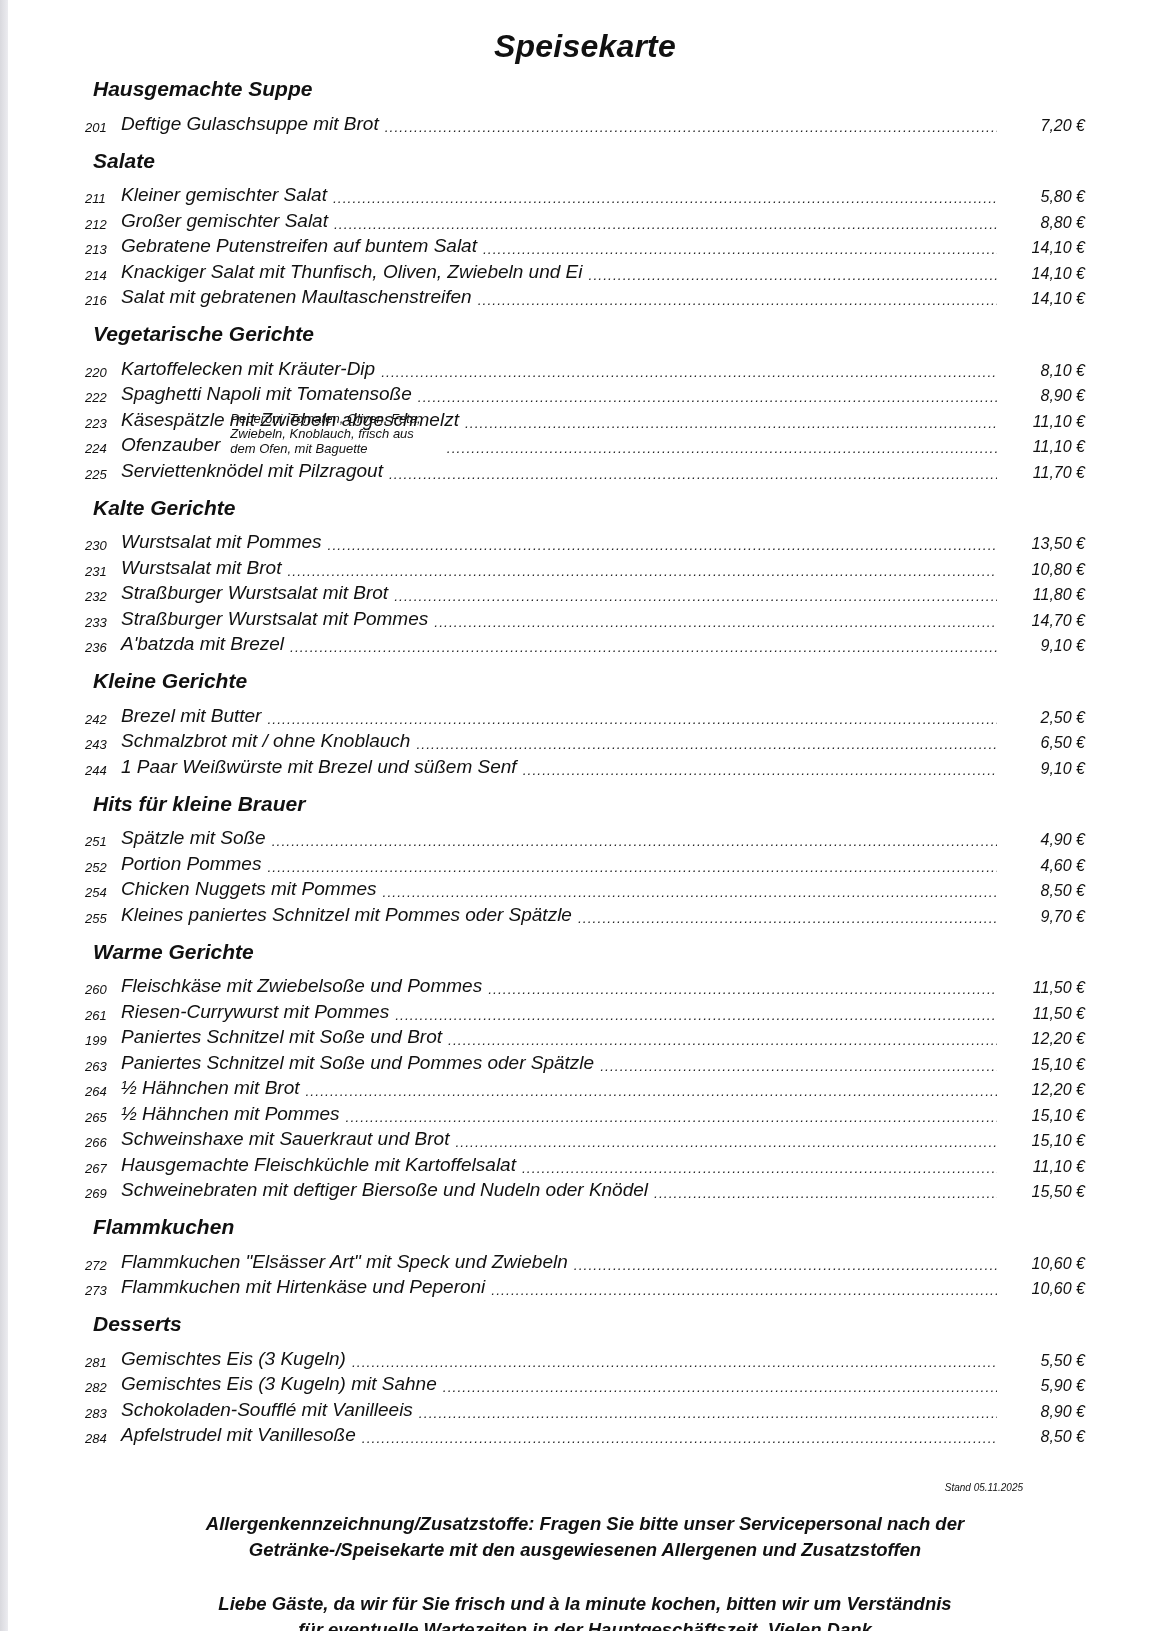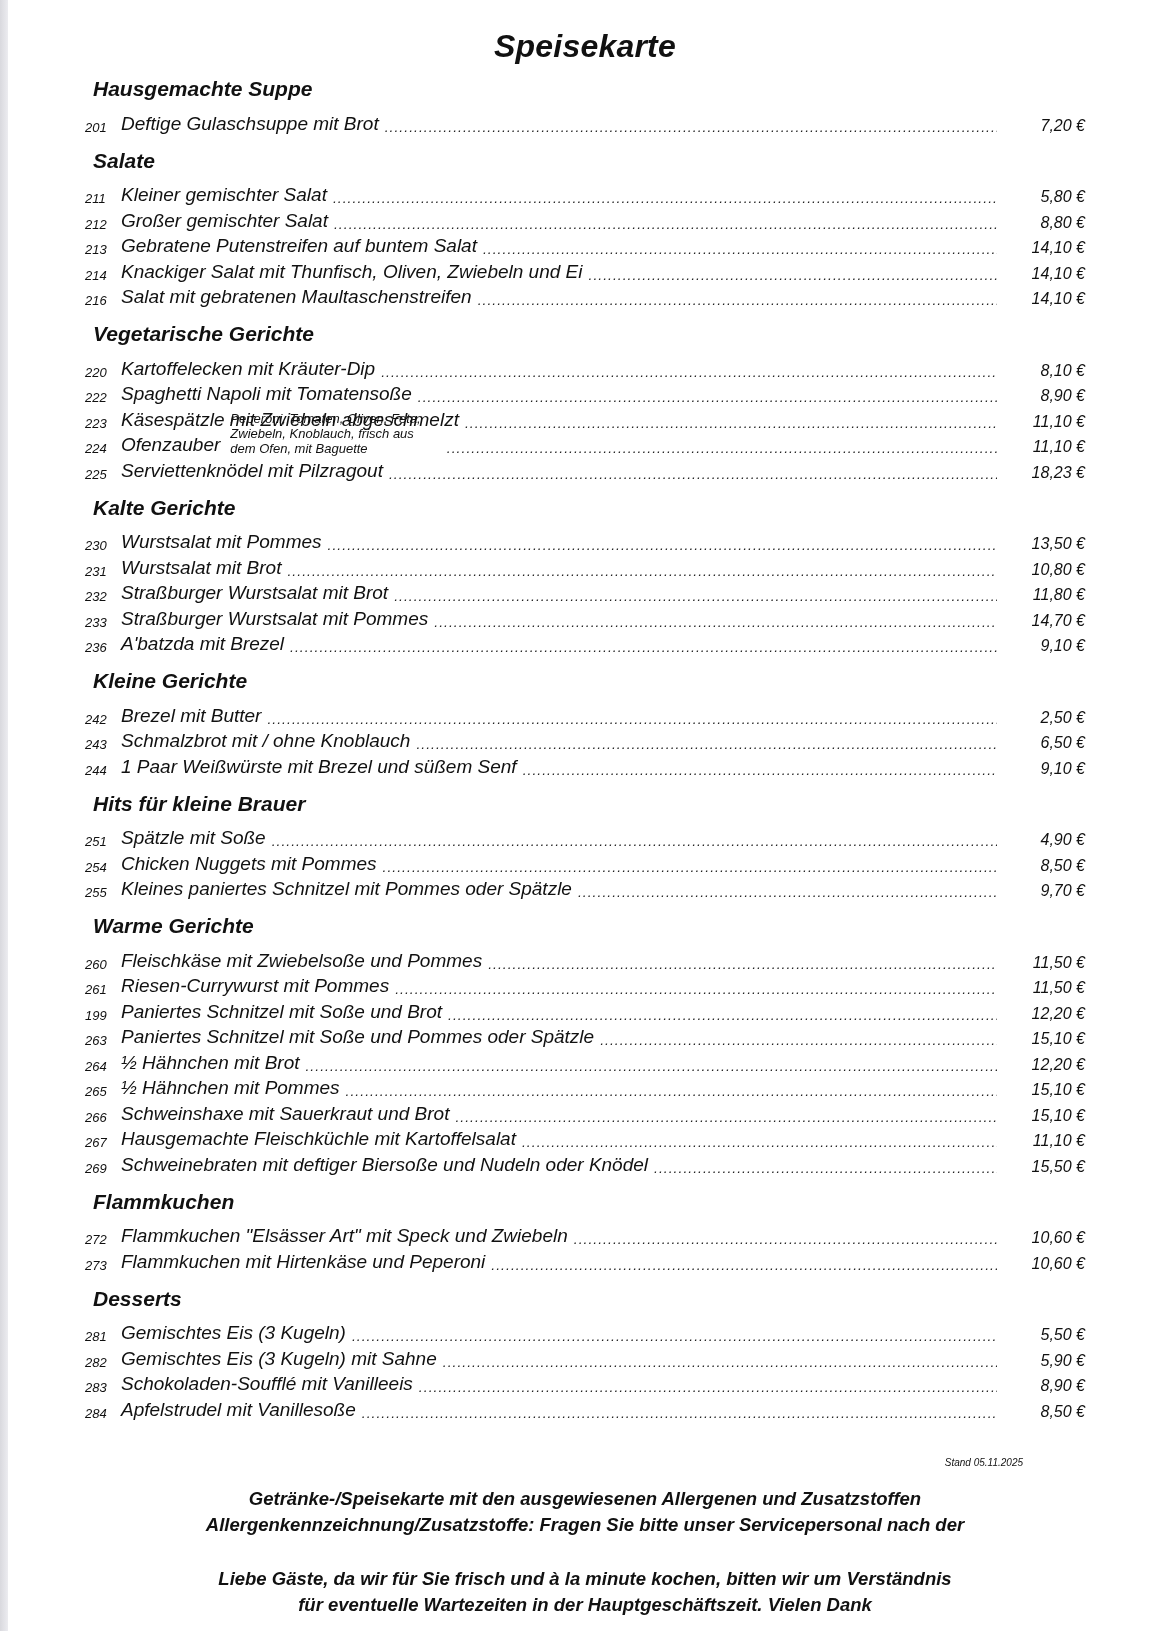--- a/index.html
+++ b/index.html
@@ -100,21 +100,21 @@
           <span class="num">224</span>
           <span class="name">Ofenzauber</span>
           <span class="desc">Peperoni, Tomaten, Oliven, Feta, Zwiebeln, Knoblauch, frisch aus dem Ofen, mit Baguette</span>
           <span class="dots"></span>
           <span class="price">11,10 €</span>
         </div>
         <div class="row">
           <span class="num">225</span>
           <span class="name">Serviettenknödel mit Pilzragout</span>
           <span class="dots"></span>
-          <span class="price">18,23 €</span>
+          <span class="price">11,70 €</span>
         </div>
       </div>
       <div class="section">
         <h2 class="sec-title">Kalte Gerichte</h2>
         <div class="row">
           <span class="num">230</span>
           <span class="name">Wurstsalat mit Pommes</span>
           <span class="dots"></span>
           <span class="price">13,50 €</span>
         </div>
@@ -166,20 +166,26 @@
       </div>
       <div class="section">
         <h2 class="sec-title">Hits für kleine Brauer</h2>
         <div class="row">
           <span class="num">251</span>
           <span class="name">Spätzle mit Soße</span>
           <span class="dots"></span>
           <span class="price">4,90 €</span>
         </div>
         <div class="row">
+          <span class="num">252</span>
+          <span class="name">Portion Pommes</span>
+          <span class="dots"></span>
+          <span class="price">4,60 €</span>
+        </div>
+        <div class="row">
           <span class="num">254</span>
           <span class="name">Chicken Nuggets mit Pommes</span>
           <span class="dots"></span>
           <span class="price">8,50 €</span>
         </div>
         <div class="row">
           <span class="num">255</span>
           <span class="name">Kleines paniertes Schnitzel mit Pommes oder Spätzle</span>
           <span class="dots"></span>
           <span class="price">9,70 €</span>
@@ -282,20 +288,20 @@
           <span class="name">Apfelstrudel mit Vanillesoße</span>
           <span class="dots"></span>
           <span class="price">8,50 €</span>
         </div>
       </div>
     </div>
 
   <div class="stand">Stand  05.11.2025</div>
 
   <div class="note">
+    <div>Allergenkennzeichnung/Zusatzstoffe: Fragen Sie bitte unser Servicepersonal nach der</div>
     <div>Getränke-/Speisekarte mit den ausgewiesenen Allergenen und Zusatzstoffen</div>
-    <div>Allergenkennzeichnung/Zusatzstoffe: Fragen Sie bitte unser Servicepersonal nach der</div>
   </div>
   <div class="note">
     <div>Liebe Gäste, da wir für Sie frisch und à la minute kochen, bitten wir um Verständnis</div>
     <div>für eventuelle Wartezeiten in der Hauptgeschäftszeit. Vielen Dank</div>
   </div>
 </div>
 
 </body></html>

